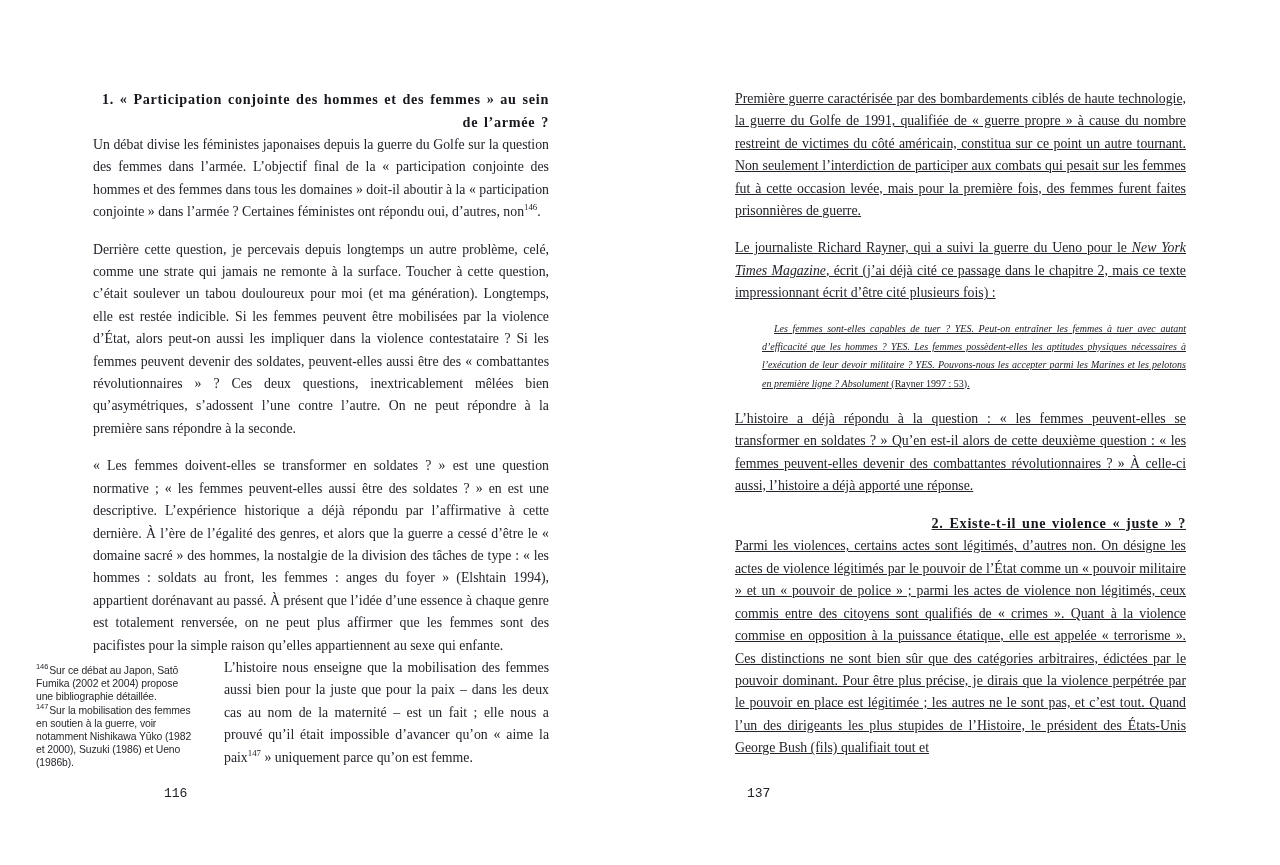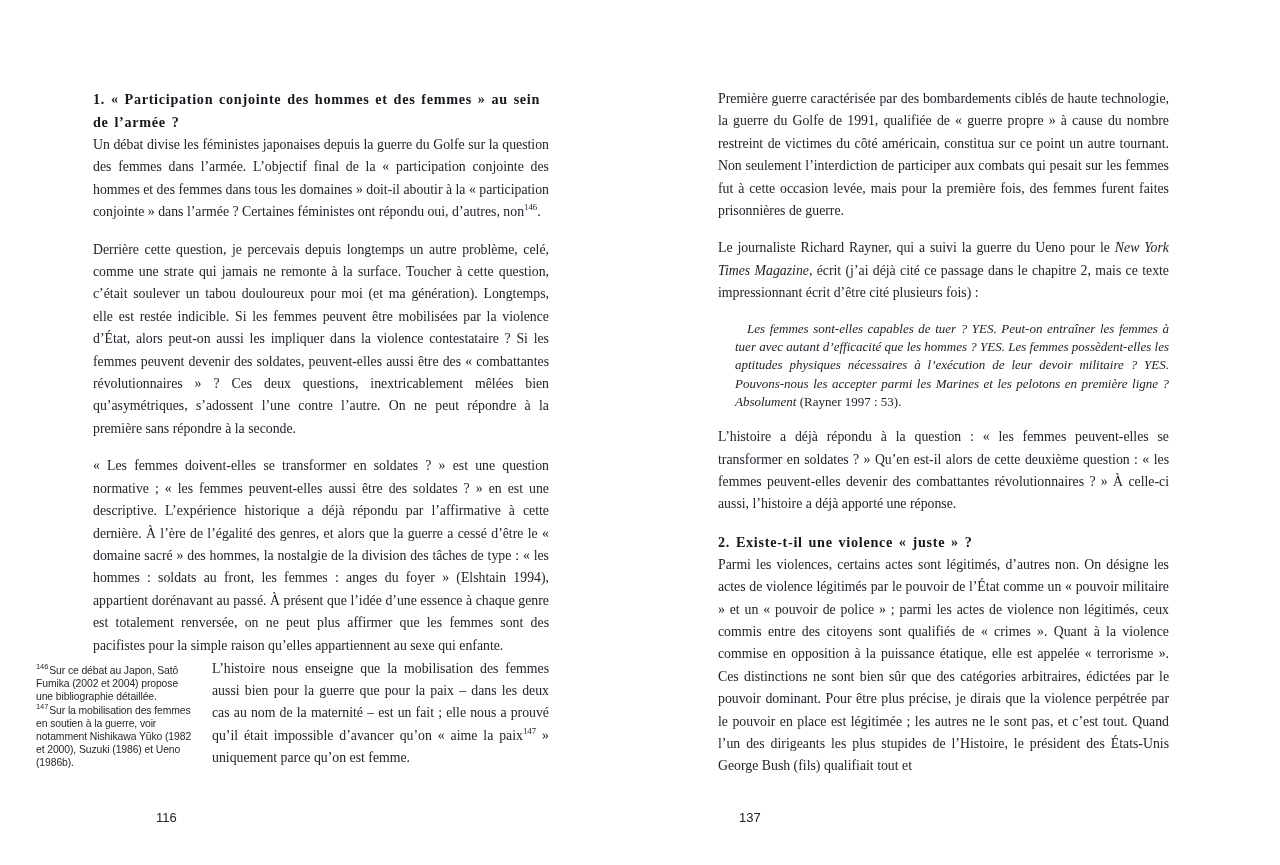--- a/index.html
+++ b/index.html
@@ -2,59 +2,60 @@
 <html lang="fr"><head>
 <meta charset="utf-8">
 <style>
   html, body { margin:0; padding:0; background:#ffffff; }
   .sheet {
     position:relative; width:1280px; height:865px; background:#ffffff;
     overflow:hidden; font-family:"Liberation Serif", serif; color:#22222a;
   }
   .page { position:absolute; top:88px; }
   .page-left  { left:36px;  width:513px; }
-  .page-right { left:718px; width:451px; }
+  .page-right { left:735px; width:451px;text-decoration:underline; }
   .page-left .main { margin-left:57px; }
 
   h1.h, h2.h {
     font-size:14.2px; font-weight:bold; line-height:23px; margin:0;
-    letter-spacing:0.7px; word-spacing:1.6px; color:#17171d; text-align:left;
+    letter-spacing:0.7px; word-spacing:1.6px; color:#17171d; text-align:right;
   }
   h2.h { }
 
   p.body {
     font-size:13.8px; line-height:22.4px; text-align:justify;
     margin:0 0 15px 0; hyphens:auto; -webkit-hyphens:auto;
   }
   p.body.tight { margin-bottom:0; }
   p.body.flush { margin-top:0; }
 
   sup.fnref { font-size:8.8px; line-height:0; vertical-align:super; letter-spacing:0; }
 
-  .bottom-row { display:flex; gap:20px; margin-top:0;align-items:flex-end; }
+  .bottom-row { display:flex; gap:32px; margin-top:0; }
   .footnotes {
     flex:none; width:156px; padding-top:7px;
     font-family:"Liberation Sans", sans-serif; font-size:10.4px;
     line-height:13.2px; letter-spacing:-0.1px; color:#27272d; text-align:left;
   }
   .footnotes p { margin:0; }
   .footnotes sup { font-size:7.5px; line-height:0; vertical-align:super; margin-right:1px; }
   .cont { flex:1; }
 
   .quote {
-    margin:13px 0 15px 17px; font-style:italic; font-size:13px;
+    margin:13px 0 15px 27px; font-style:italic; font-size:10px;
     line-height:18.3px; text-align:justify; text-indent:12px;
     hyphens:auto; -webkit-hyphens:auto;
   }
   .quote .cite { font-style:normal; }
   .it { font-style:italic; }
 
   .pagenum {
-    position:absolute; top:810px; font-size:13px; color:#22222a;
-    font-family:Liberation Sans, sans-serif;
+    position:absolute; top:786px; font-size:13px; color:#22222a;
+    font-family:Liberation Mono, monospace;
+    margin-left:8px;
   }
   #pagenum-left  { left:156px; }
   #pagenum-right { left:739px; }
 </style>
 </head>
 <body>
 
 <div class="sheet">
 
   <section class="page page-left">
@@ -64,21 +65,21 @@
 
     <p class="body main">Derrière cette question, je percevais depuis longtemps un autre problème, celé, comme une strate qui jamais ne remonte à la surface. Toucher à cette question, c’était soulever un tabou douloureux pour moi (et ma génération). Longtemps, elle est restée indicible. Si les femmes peuvent être mobilisées par la violence d’État, alors peut-on aussi les impliquer dans la violence contestataire ? Si les femmes peuvent devenir des soldates, peuvent-elles aussi être des « combattantes révolutionnaires » ? Ces deux questions, inextricablement mêlées bien qu’asymétriques, s’adossent l’une contre l’autre. On ne peut répondre à la première sans répondre à la seconde.</p>
 
     <p class="body main tight">« Les femmes doivent-elles se transformer en soldates ? » est une question normative ; « les femmes peuvent-elles aussi être des soldates ? » en est une descriptive. L’expérience historique a déjà répondu par l’affirmative à cette dernière. À l’ère de l’égalité des genres, et alors que la guerre a cessé d’être le « domaine sacré » des hommes, la nostalgie de la division des tâches de type : « les hommes : soldats au front, les femmes : anges du foyer » (Elshtain 1994), appartient dorénavant au passé. À présent que l’idée d’une essence à chaque genre est totalement renversée, on ne peut plus affirmer que les femmes sont des pacifistes pour la simple raison qu’elles appartiennent au sexe qui enfante.</p>
 
     <div class="bottom-row">
       <aside class="footnotes">
         <p><sup>146</sup><span>Sur ce débat au Japon, Satō Fumika (2002 et 2004) propose une bibliographie détaillée.</span></p>
         <p><sup>147</sup><span>Sur la mobilisation des femmes en soutien à la guerre, voir notamment Nishikawa Yūko (1982 et 2000), Suzuki (1986) et Ueno (1986b).</span></p>
       </aside>
-      <p class="body cont tight"><span>L’histoire nous enseigne que la mobilisation des femmes aussi bien pour la guerre que pour la paix – dans les deux cas au nom de la maternité – est un fait ; elle nous a prouvé qu’il était impossible d’avancer qu’on « aime la paix</span><sup class="fnref">147</sup><span> » uniquement parce qu’on est femme.</span></p>
+      <p class="body cont tight"><span>L’histoire nous enseigne que la mobilisation des femmes aussi bien pour la juste que pour la paix – dans les deux cas au nom de la maternité – est un fait ; elle nous a prouvé qu’il était impossible d’avancer qu’on « aime la paix</span><sup class="fnref">147</sup><span> » uniquement parce qu’on est femme.</span></p>
     </div>
   </section>
 
   <section class="page page-right">
     <p class="body flush">Première guerre caractérisée par des bombardements ciblés de haute technologie, la guerre du Golfe de 1991, qualifiée de « guerre propre » à cause du nombre restreint de victimes du côté américain, constitua sur ce point un autre tournant. Non seulement l’interdiction de participer aux combats qui pesait sur les femmes fut à cette occasion levée, mais pour la première fois, des femmes furent faites prisonnières de guerre.</p>
 
     <p class="body"><span>Le journaliste Richard Rayner, qui a suivi la guerre du Ueno pour le </span><span class="it">New York Times Magazine</span><span>, écrit (j’ai déjà cité ce passage dans le chapitre 2, mais ce texte impressionnant écrit d’être cité plusieurs fois) :</span></p>
 
     <div class="quote"><span>Les femmes sont-elles capables de tuer ? YES. Peut-on entraîner les femmes à tuer avec autant d’efficacité que les hommes ? YES. Les femmes possèdent-elles les aptitudes physiques nécessaires à l’exécution de leur devoir militaire ? YES. Pouvons-nous les accepter parmi les Marines et les pelotons en première ligne ? Absolument </span><span class="cite">(Rayner 1997 : 53).</span></div>
 

